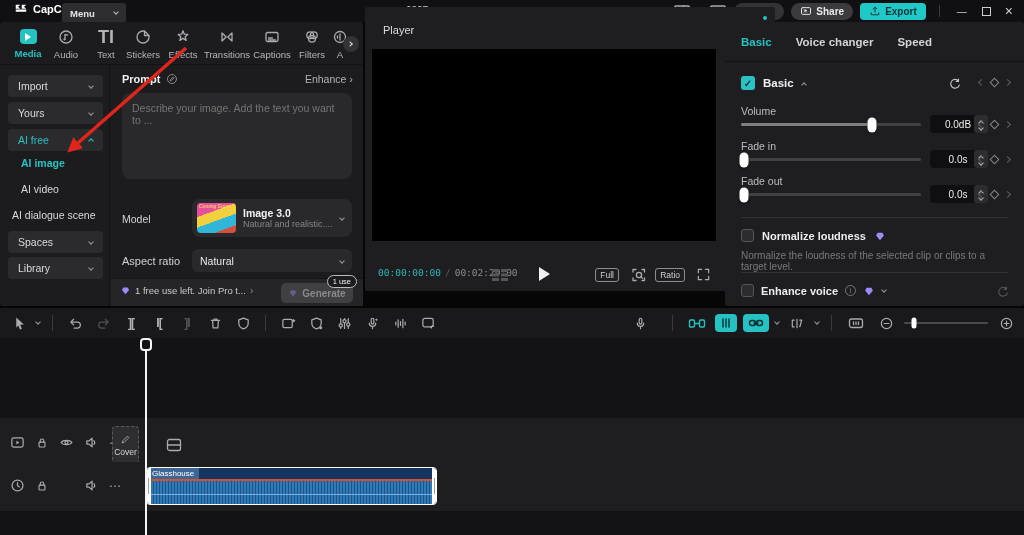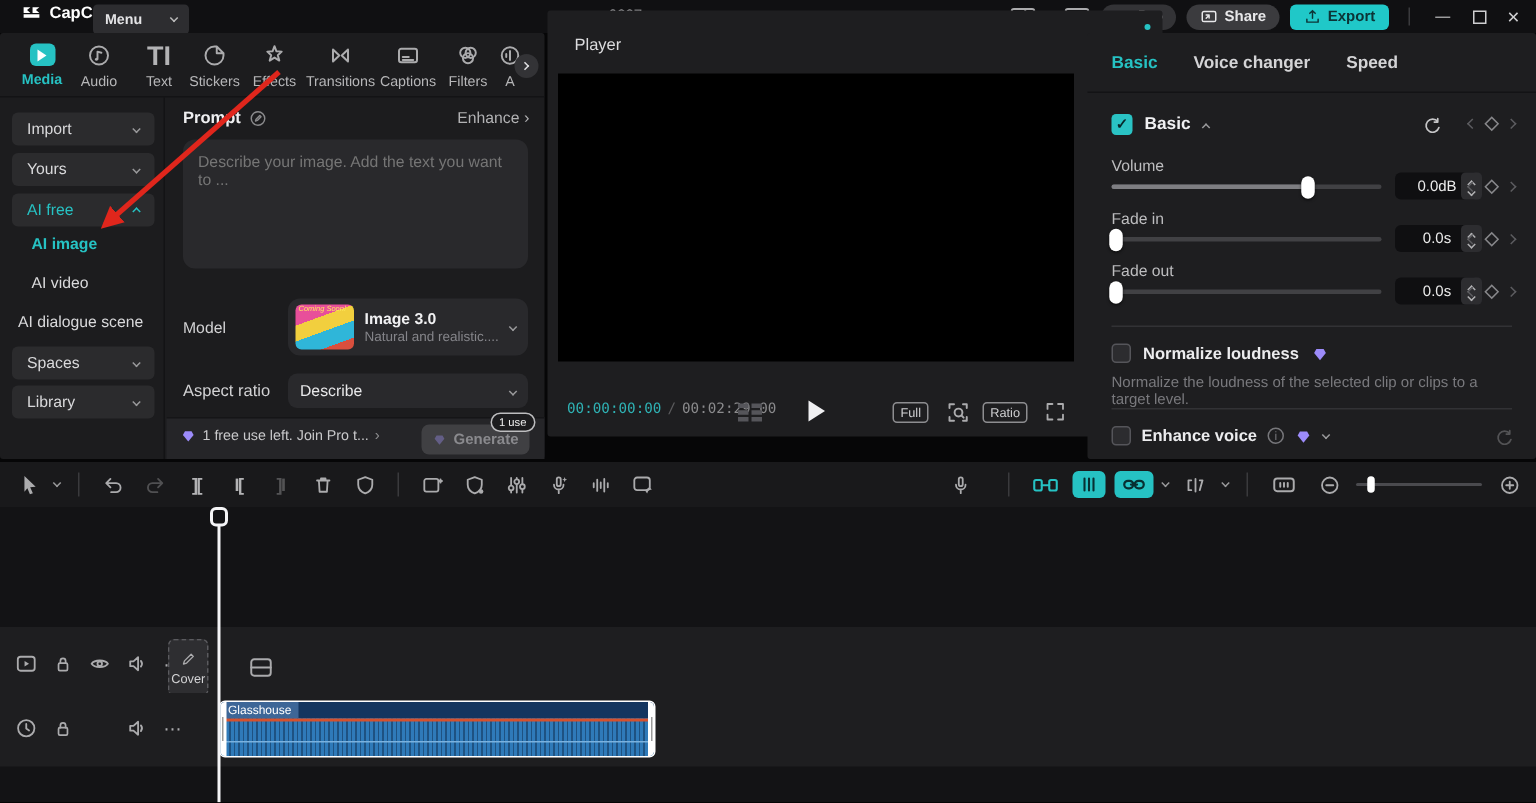--- a/index.html
+++ b/index.html
@@ -261,21 +261,21 @@
         </div>
         <div style="flex:1;min-width:0">
           <div style="color:#f0f0f2;font-size:10.5px;font-weight:bold">Image 3.0</div>
           <div style="color:#85858a;font-size:9px;white-space:nowrap;overflow:hidden;text-overflow:ellipsis">Natural and realistic....</div>
         </div>
         <span class="chev sm" style="color:#9a9a9c"></span>
       </div>
 
       <div class="abs" style="left:11px;top:190px;color:#d2d2d4;font-size:11px">Aspect ratio</div>
       <div style="position:absolute;left:81px;top:184px;width:160px;height:23px;background:#29292c;border-radius:6px;display:flex;align-items:center;justify-content:space-between;padding:0 8px">
-        <span style="color:#e8e8ea;font-size:10.5px">Describe</span>
+        <span style="color:#e8e8ea;font-size:10.5px">Natural</span>
         <span class="chev sm" style="color:#9a9a9c"></span>
       </div>
 
       <div class="abs" style="left:0;top:213px;width:252px;height:28px;background:#252528;border-top:1px solid #151517">
         <div class="flex" style="position:absolute;left:9px;top:6px;gap:4px">
           <svg width="11" height="11" viewBox="0 0 16 16" style="fill:#9c8bfa">
               <use href="#gem"></use>
             </svg>
           <span style="color:#c9c9cb;font-size:9.5px">1 free use left. Join Pro t...</span>
           <span style="color:#8c8c8e;font-size:10px">›</span>

